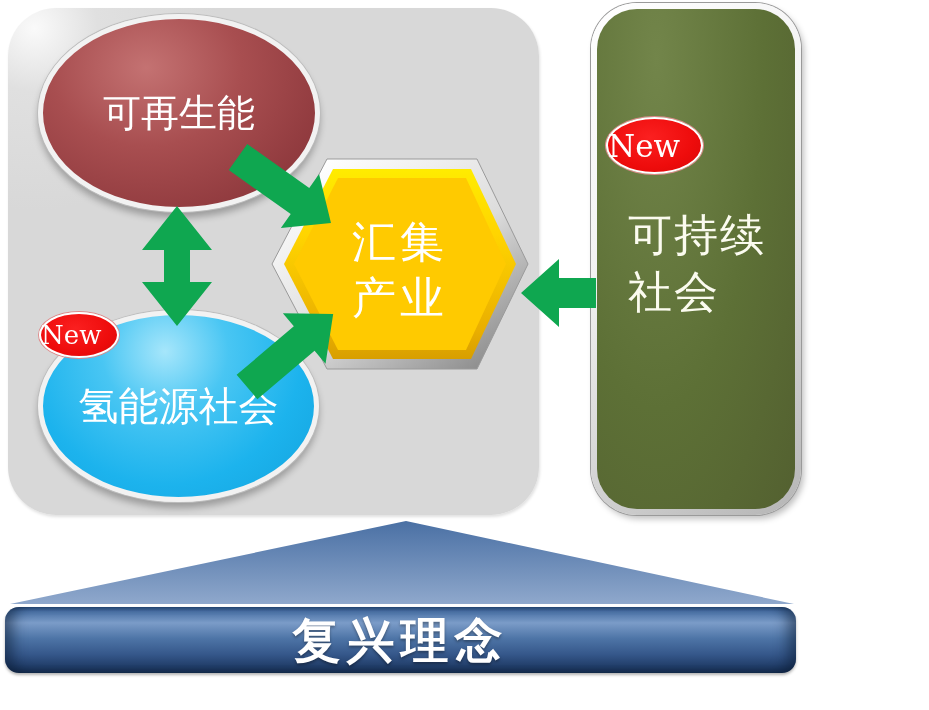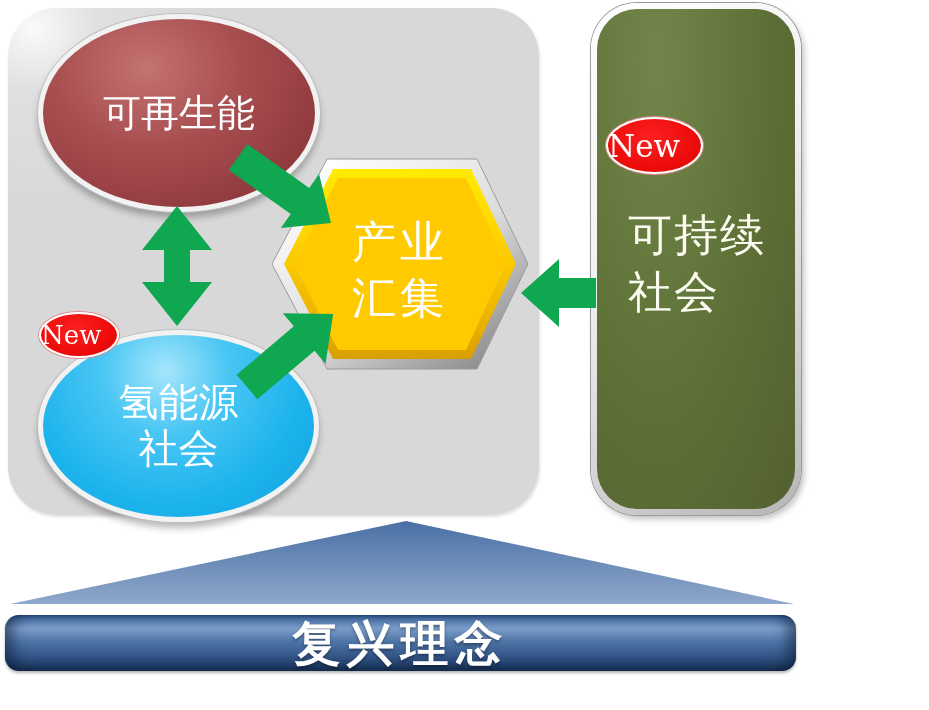--- a/index.html
+++ b/index.html
@@ -27,55 +27,55 @@
     width:100%;height:100%;border-radius:40px;
     background:radial-gradient(ellipse at 30% 10%,#72854a 0%,#5d7036 55%,#536030 100%);
   }
   .box-olive-text{
     position:absolute;left:628px;top:206px;z-index:6;
     color:#fbfbef;font-size:44px;line-height:57px;letter-spacing:2px;white-space:nowrap;
   }
   
   .ellipse{
     position:absolute;border-radius:50%;border:5px solid #f2f2f2;
-    display:flex;flex-direction:column;align-items:center;justify-content:center;
-    text-align:left;color:#fff;z-index:4;box-sizing:border-box;font-family:Liberation Serif, serif;
+    display:flex;flex-direction:row;align-items:center;justify-content:center;
+    text-align:left;color:#fff;z-index:4;box-sizing:border-box;
   }
   .ellipse-red{
     left:38px;top:14px;width:282px;height:198px;
     background:radial-gradient(ellipse at 38% 26%,#c47272 0%,#a84e50 40%,#903a3e 78%,#88363a 100%);
     box-shadow:0 0 0 1px #bdbdbd,0 6px 7px rgba(0,0,0,0.28);
     font-size:38px;line-height:43px;
   }
   .ellipse-blue{
-    left:38px;top:330px;width:281px;height:192px;
+    left:38px;top:310px;width:281px;height:192px;
     background:radial-gradient(ellipse at 45% 20%,#a6e6fb 0%,#49c6f3 30%,#1cb3ed 65%,#13a2dd 100%);
     box-shadow:0 0 0 1px #bdbdbd,0 6px 7px rgba(0,0,0,0.28);
     font-size:40px;line-height:46px;
   }
   
   .hex-text{
     position:absolute;left:320px;top:214px;width:160px;z-index:6;
     text-align:center;color:#fff;font-size:44px;line-height:56px;letter-spacing:4px;
   }
   
   .badge-new{
     position:absolute;border-radius:50%;background:radial-gradient(ellipse at 45% 35%,#fb2020 0%,#ee0c0c 60%,#d80707 100%);
     border:2px solid #fff;box-shadow:0 0 0 1px #e08a8a;
     color:#fff;display:flex;align-items:center;justify-content:flex-start;z-index:7;
     box-sizing:border-box;
   }
   .badge-hydrogen{left:39px;top:312px;width:80px;height:46px;font-size:26px;}
   .badge-sustainable{left:606px;top:117px;width:97px;height:57px;font-size:31px;}
   
   .banner-bar{
-    position:absolute;left:5px;top:607px;width:791px;height:56px;border-radius:14px;
+    position:absolute;left:5px;top:607px;width:791px;height:66px;border-radius:14px;
     background:linear-gradient(to bottom,#274b79 0%,#4a71a5 7%,#7b9cc8 24%,#4d74a6 48%,#35578a 72%,#23406c 88%,#152c4e 100%);
     box-shadow:inset 16px 0 14px -8px rgba(10,25,50,0.55),inset -16px 0 14px -8px rgba(10,25,50,0.55),0 2px 3px rgba(0,0,0,0.3);
-    z-index:3;display:flex;align-items:center;justify-content:center;margin-top:8px;
+    z-index:3;display:flex;align-items:center;justify-content:center;
   }
   .banner-bar .label{
     color:#fff;font-size:48px;font-weight:bold;letter-spacing:6px;line-height:72px;
     text-shadow:0 2px 3px rgba(0,0,0,0.35);
   }
   svg.layer{position:absolute;left:0;top:0;z-index:5;pointer-events:none;}
   svg.layer-shapes{z-index:2;}
 </style>
 </head>
 <body>
@@ -121,22 +121,22 @@
   <div class="ellipse ellipse-red">
     <div>可再生能</div>
   </div>
 
   <div class="ellipse ellipse-blue">
     <div>氢能源</div>
     <div>社会</div>
   </div>
 
   <div class="hex-text">
+    <div>汇集</div>
     <div>产业</div>
-    <div>汇集</div>
   </div>
 
   <svg class="layer" width="929" height="710" viewBox="0 0 929 710">
     <g fill="#0fa750">
 
       <polygon points="177,206 212,250 190,250 190,282 212,282 177,326 142,282 164,282 164,250 142,250"></polygon>
 
       <path d="M0,-16 L76,-16 L76,-33 L114,0 L76,33 L76,16 L0,16 Z" transform="translate(238,157) rotate(35.35)"></path>
 
       <path d="M0,-16 L75,-16 L75,-33 L113,0 L75,33 L75,16 L0,16 Z" transform="translate(247,387) rotate(-40.3)"></path>

